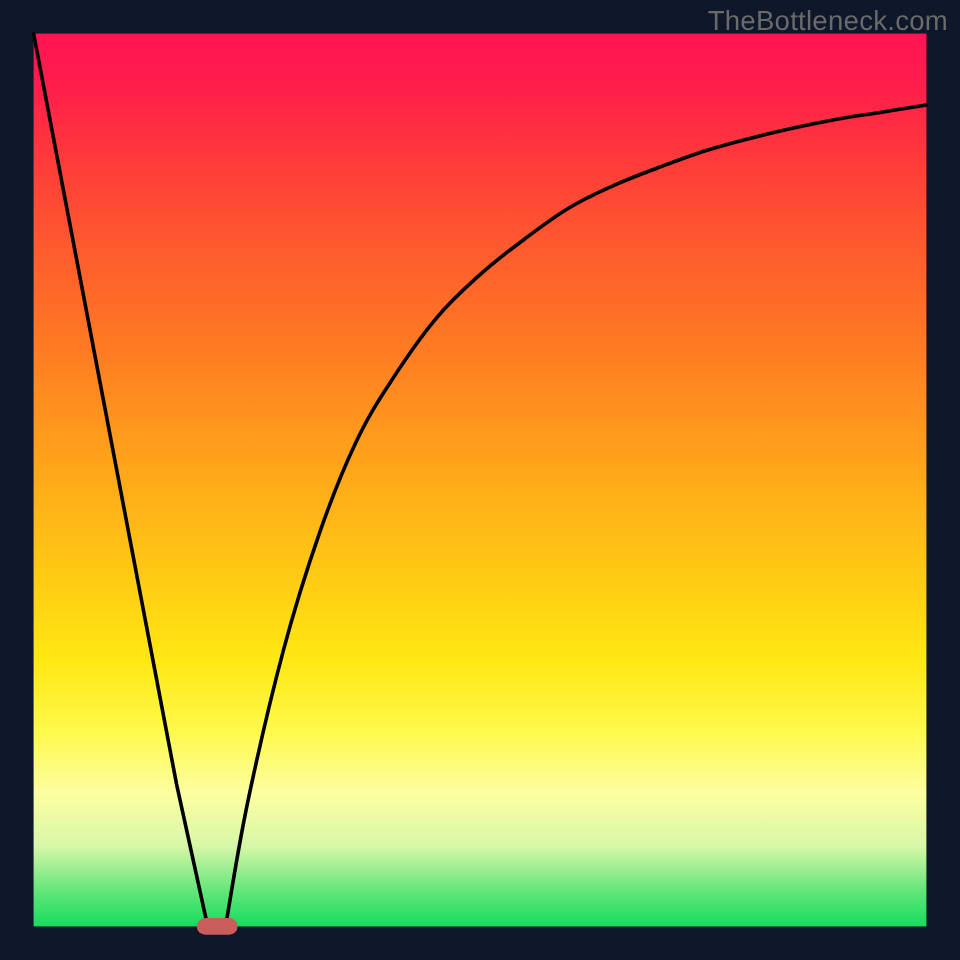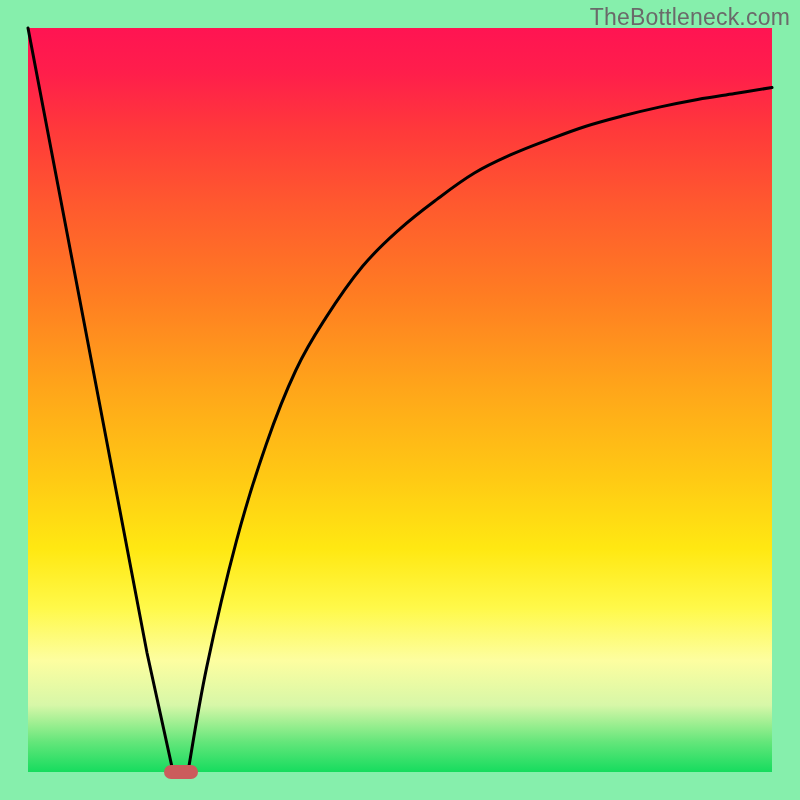--- a/index.html
+++ b/index.html
@@ -8,21 +8,21 @@
     width: 800px;
     height: 800px;
     background: #000;
     font-family: Arial, Helvetica, sans-serif;
     overflow: hidden;
   }
   .frame {
     position: relative;
     width: 800px;
     height: 800px;
-    background: #86efac;
+    background: #0f172a;
   }
   .plot-area {
     position: absolute;
     left: 28px;
     top: 28px;
     width: 744px;
     height: 744px;
     background: linear-gradient(to bottom,
       #ff1452 0%,
       #ff1e4b 6%,

